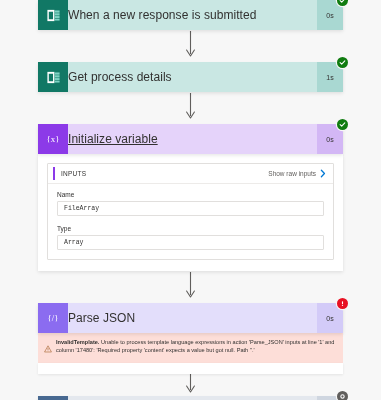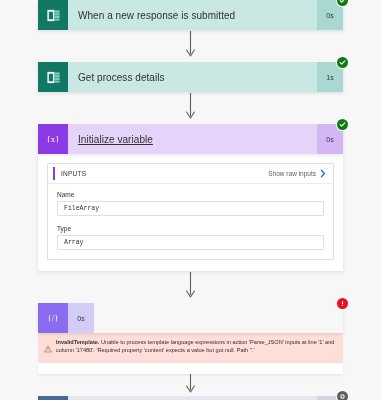--- a/index.html
+++ b/index.html
@@ -50,22 +50,21 @@
     min-width: 30px;
     display: flex;
     align-items: center;
     justify-content: center;
   }
 
   .card-title {
     flex: 1;
     display: flex;
     align-items: center;
-    padding-left: 10px;
-    font-size: 10px;
+    font-size: 12px;
     color: #323130;
     letter-spacing: 0.05px;
     overflow: hidden;
     white-space: nowrap;
   }
 
   .card-duration {
     width: 26px;
     min-width: 26px;
     display: flex;
@@ -327,20 +326,21 @@
       </svg>
     </div>
 
     <div class="node">
       <div class="card lpurple">
         <div class="card-icon">
           <svg width="16" height="12" viewBox="0 0 20 14">
             <text x="10" y="11" text-anchor="middle" font-family="Liberation Serif, serif" font-size="11" fill="#ffffff">{/}</text>
           </svg>
         </div>
+        <div class="card-title">Parse JSON</div>
         <div class="card-duration">0s</div>
         <div class="badge failed">
           <svg width="7" height="7" viewBox="0 0 10 10">
             <rect x="4.2" y="1.7" width="1.6" height="4.2" rx="0.8" fill="#ffffff"></rect>
             <circle cx="5" cy="7.6" r="0.95" fill="#ffffff"></circle>
           </svg>
         </div>
       </div>
 
       <div class="error-strip">

